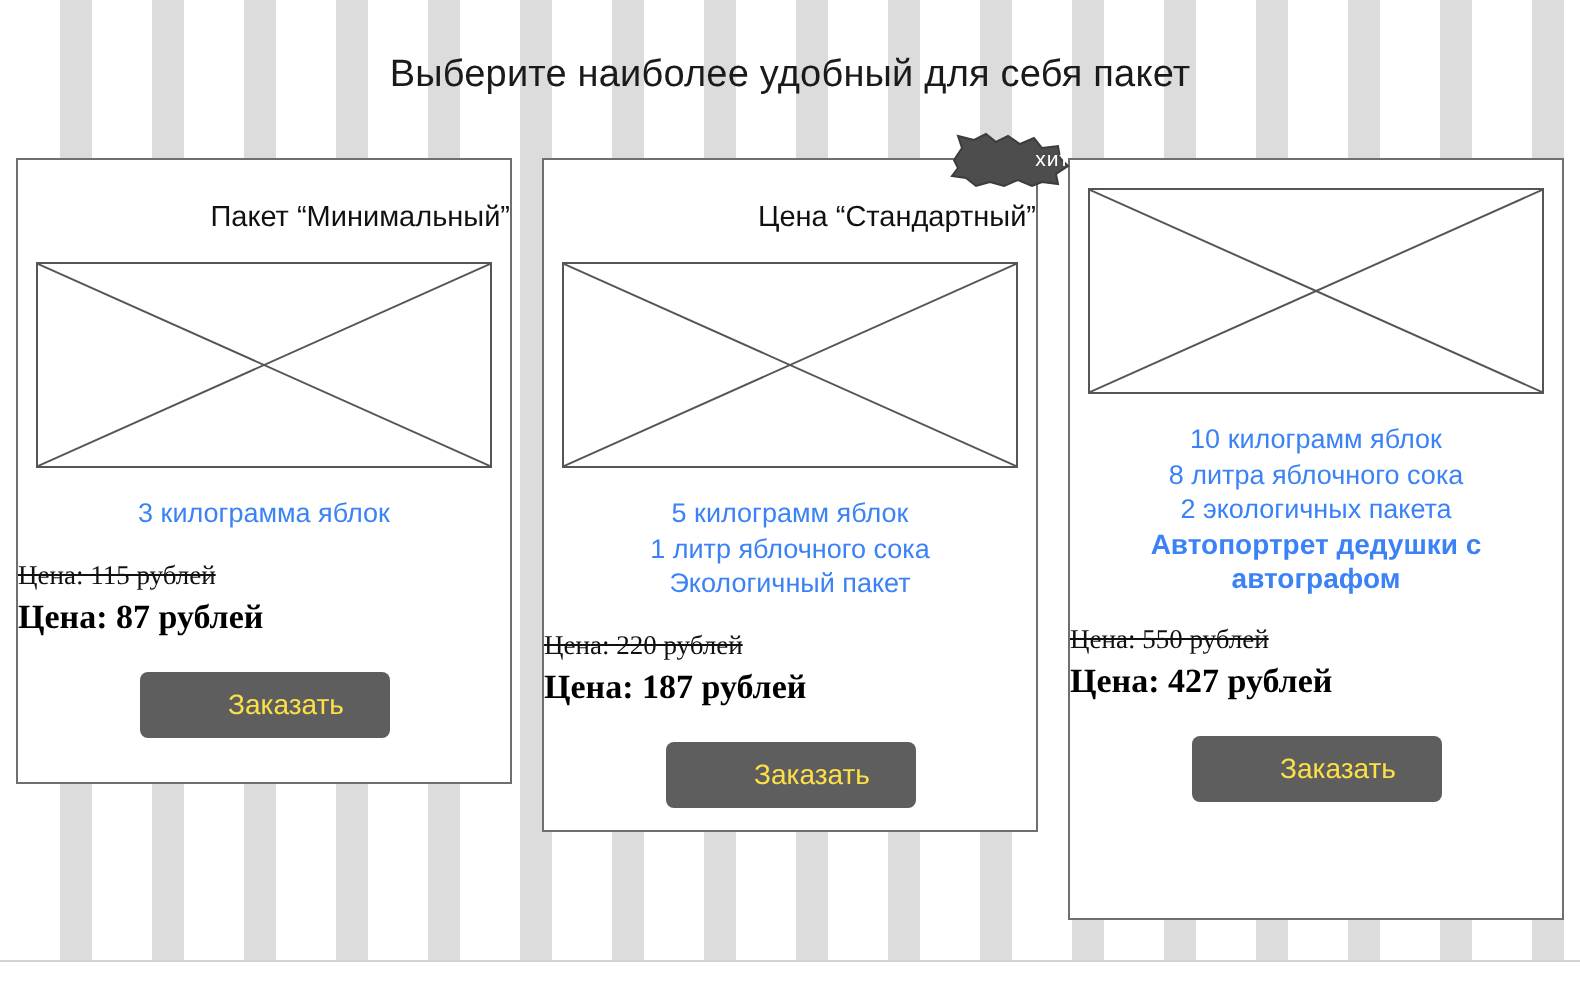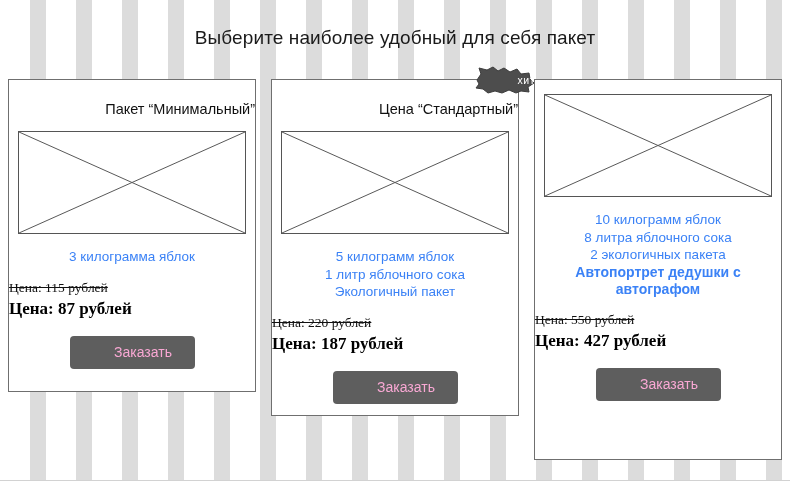--- a/index.html
+++ b/index.html
@@ -107,21 +107,21 @@
     font-weight: bold;
     color: #000000;
     margin-top: 3px;
   }
   .order-btn {
     display: block;
     margin: 17px auto 0 auto;
     width: 125px;
     height: 33px;
     background: #5e5e5e;
-    color: #f9a8d4;
+    color: #fde047;
     border: none;
     border-radius: 4px;
     font-size: 14px;
     font-family: "Liberation Sans", sans-serif;
     cursor: pointer;
     padding-left: 28px;
   }
   
   #hit-badge {
     position: absolute;

